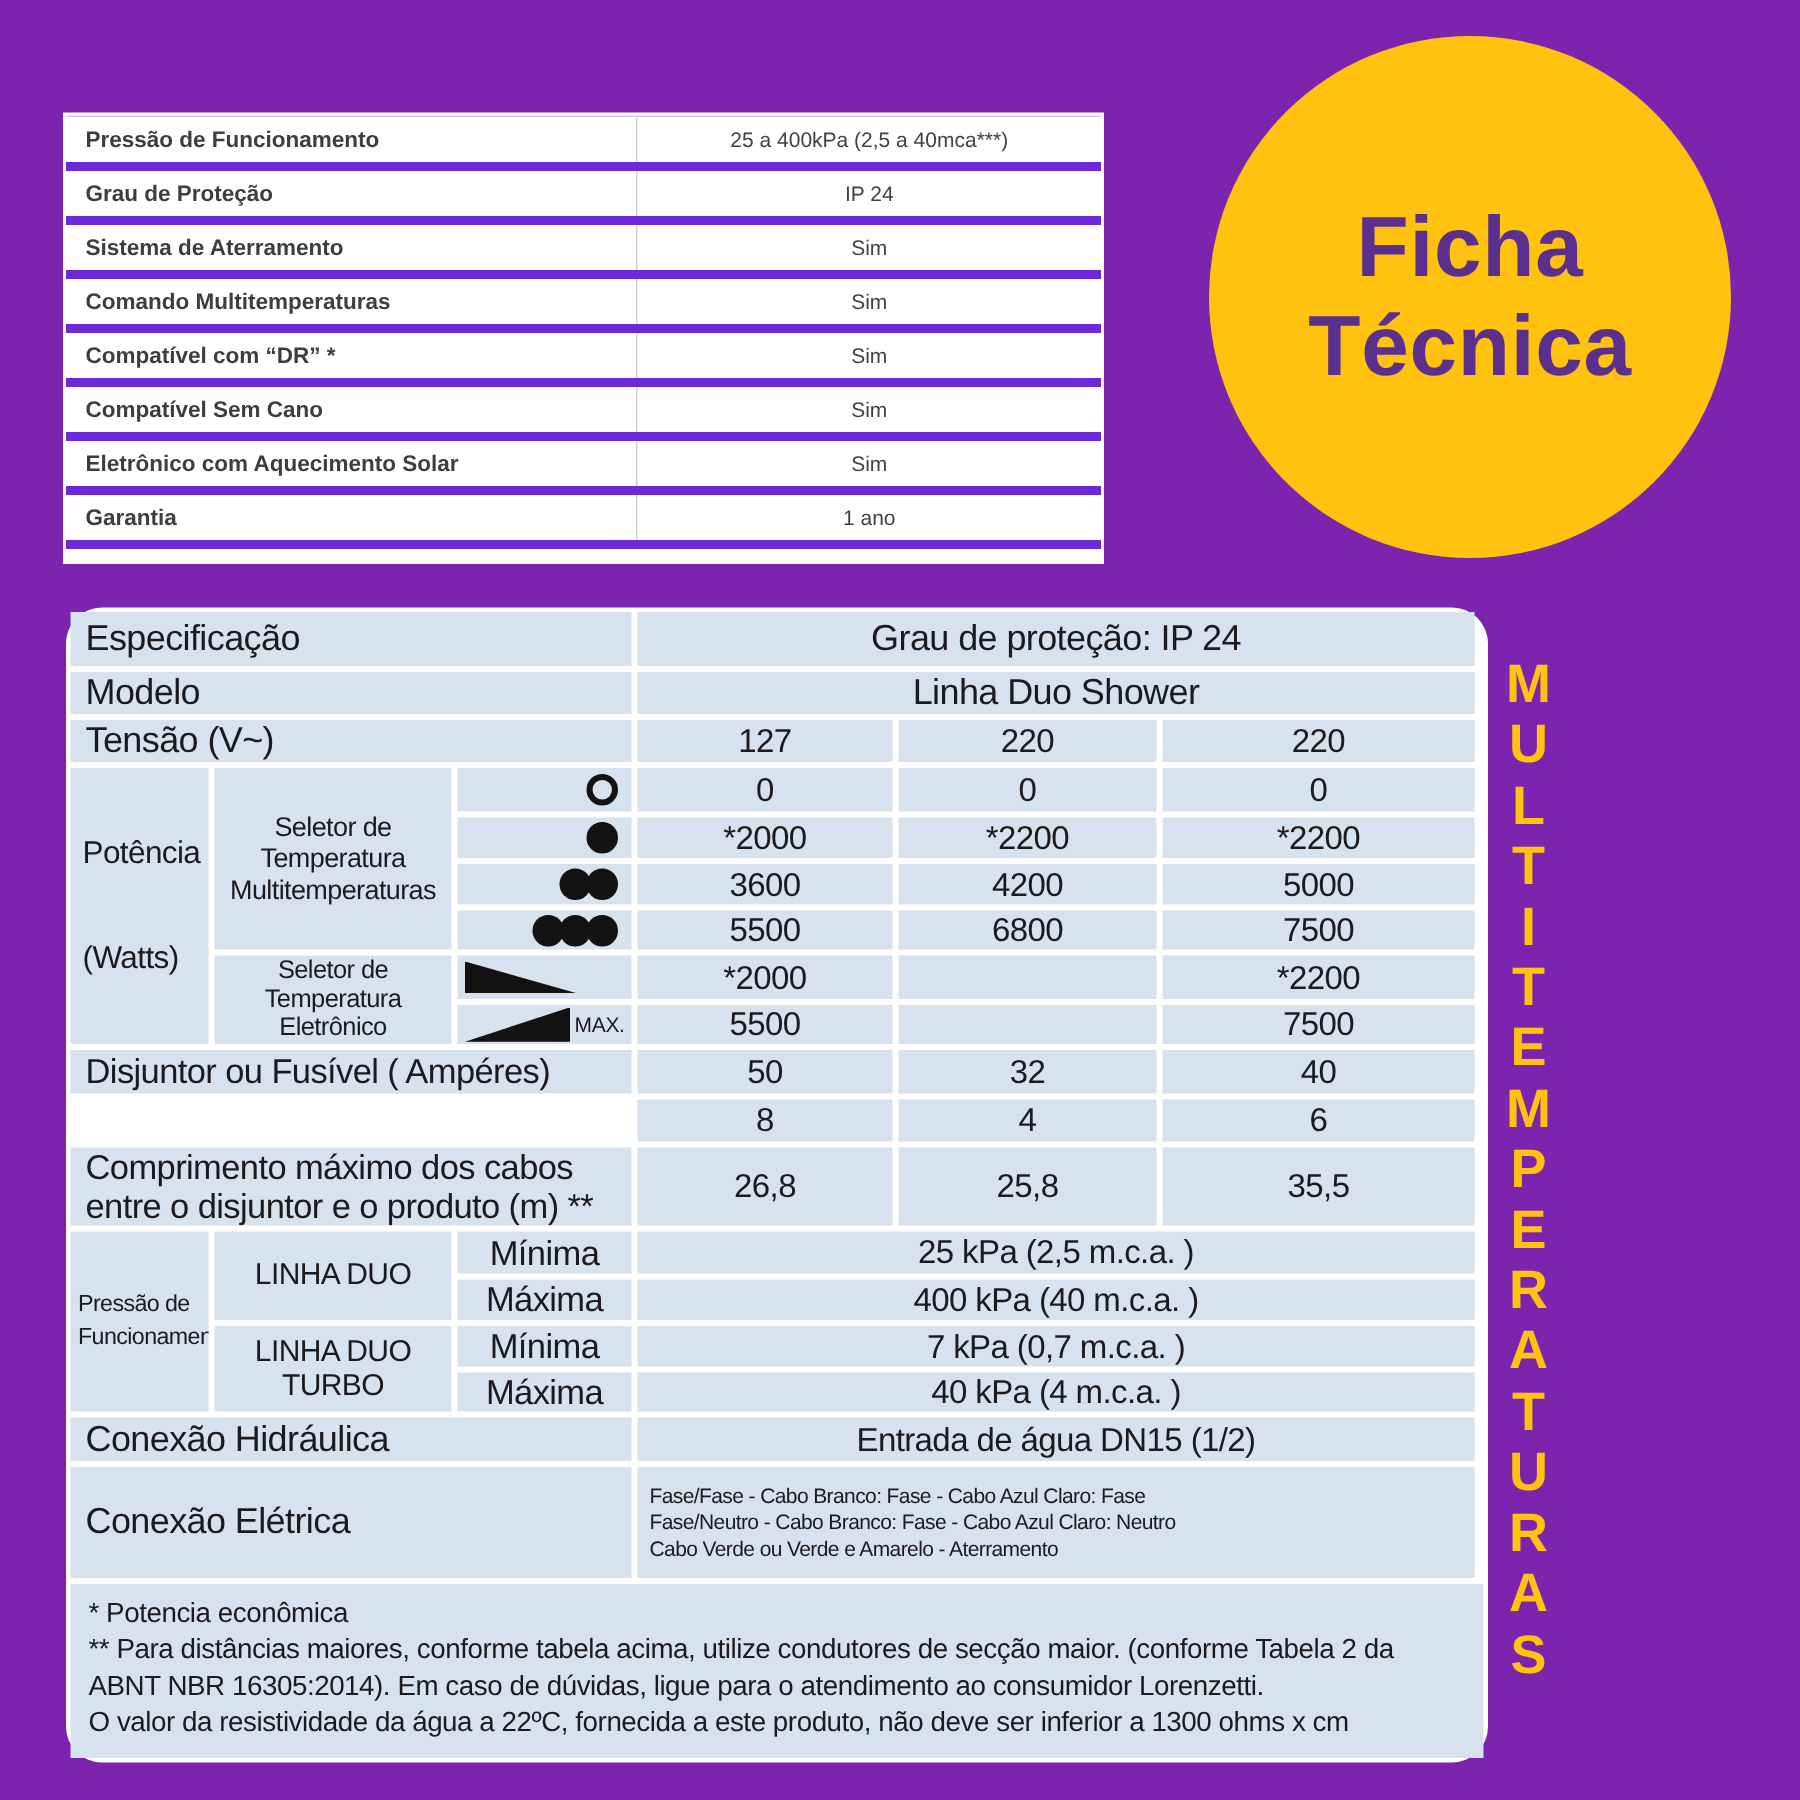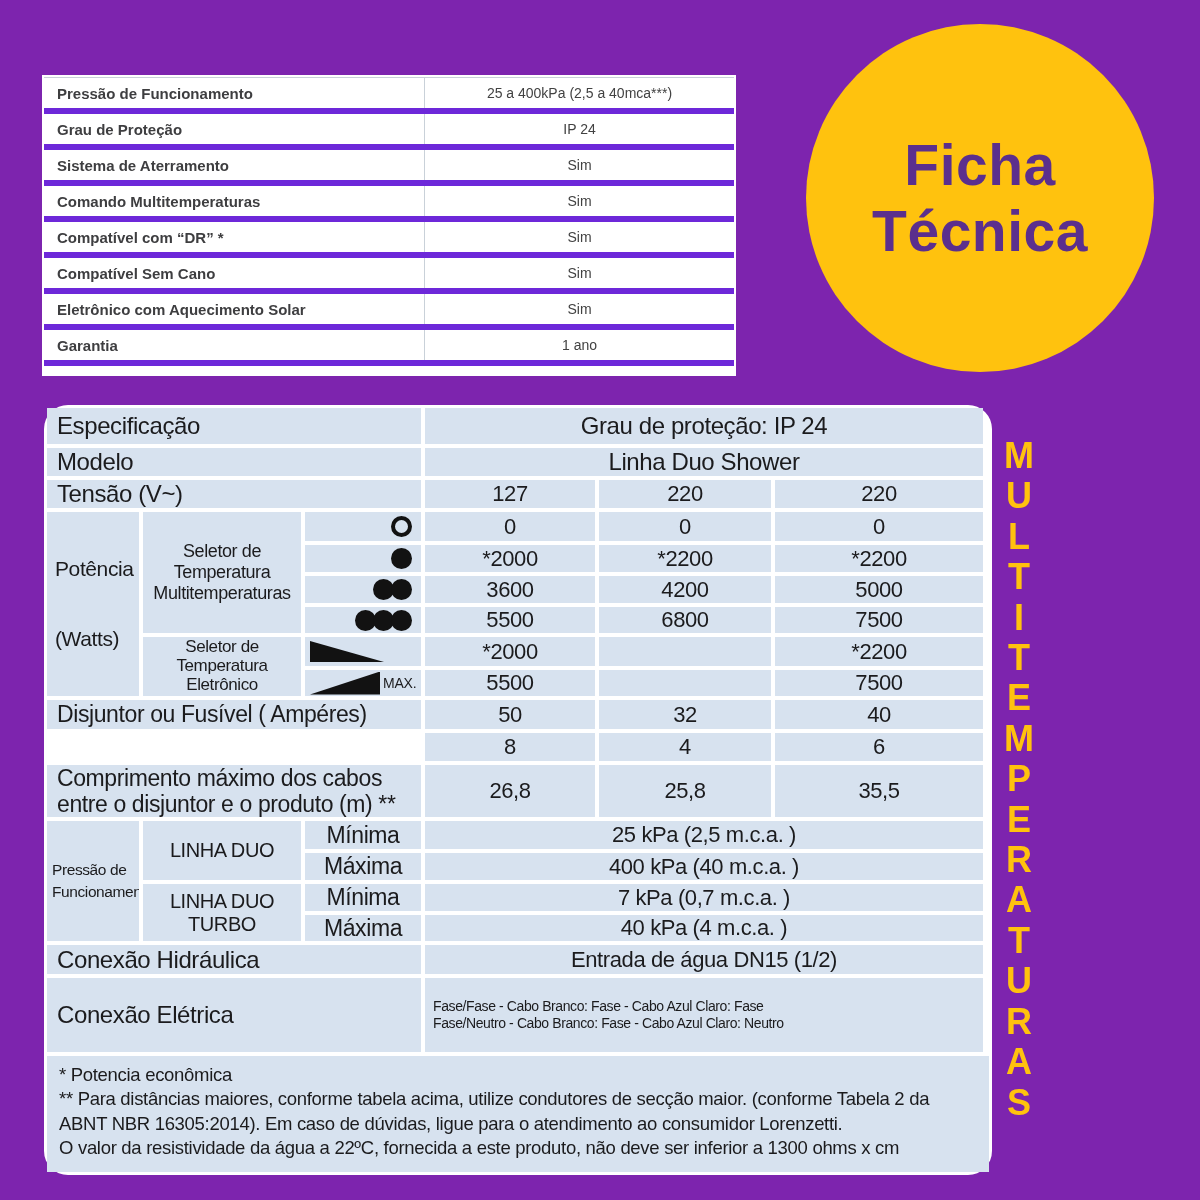--- a/index.html
+++ b/index.html
@@ -265,20 +265,21 @@
       <div class="c minmax" style="grid-area:16/3/17/4">Máxima</div>
       <div class="c" style="grid-area:16/4/17/7">40 kPa (4 m.c.a. )</div>
 
       <div class="c lbl h1" style="grid-area:17/1/18/4">Conexão Hidráulica</div>
       <div class="c" style="grid-area:17/4/18/7">Entrada de água DN15 (1/2)</div>
 
       <div class="c lbl h1" style="grid-area:18/1/19/4">Conexão Elétrica</div>
       <div class="c colc leftc eletrica-lines" style="grid-area:18/4/19/7">
         <span>Fase/Fase - Cabo Branco: Fase - Cabo Azul Claro: Fase</span>
         <span>Fase/Neutro - Cabo Branco: Fase - Cabo Azul Claro: Neutro</span>
+        <span>Cabo Verde ou Verde e Amarelo - Aterramento</span>
       </div>
     </div>
 
     <div class="footnotes">
       <p>* Potencia econômica</p>
       <p>** Para distâncias maiores, conforme tabela acima, utilize condutores de secção maior. (conforme Tabela 2 da ABNT NBR 16305:2014). Em caso de dúvidas, ligue para o atendimento ao consumidor Lorenzetti.</p>
       <p>O valor da resistividade da água a 22ºC, fornecida a este produto, não deve ser inferior a 1300 ohms x cm</p>
     </div>
   </section>
 

